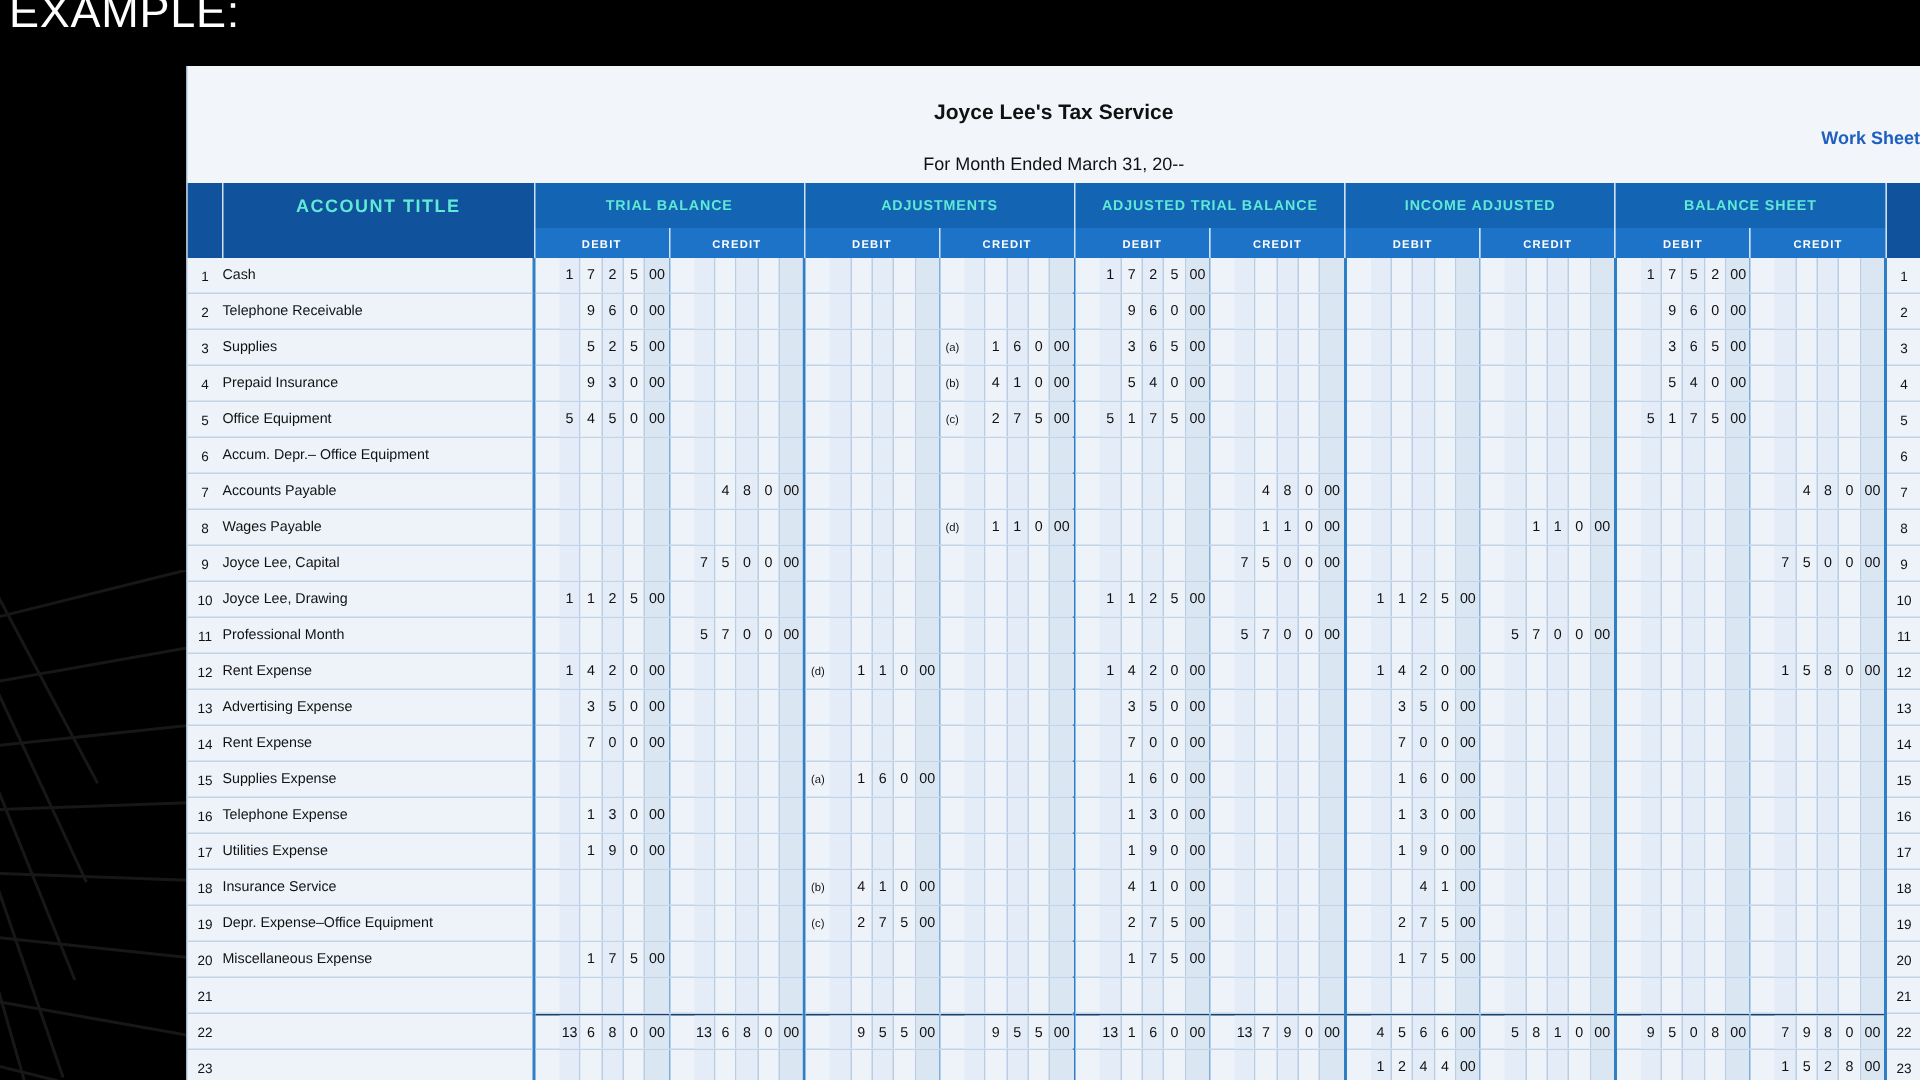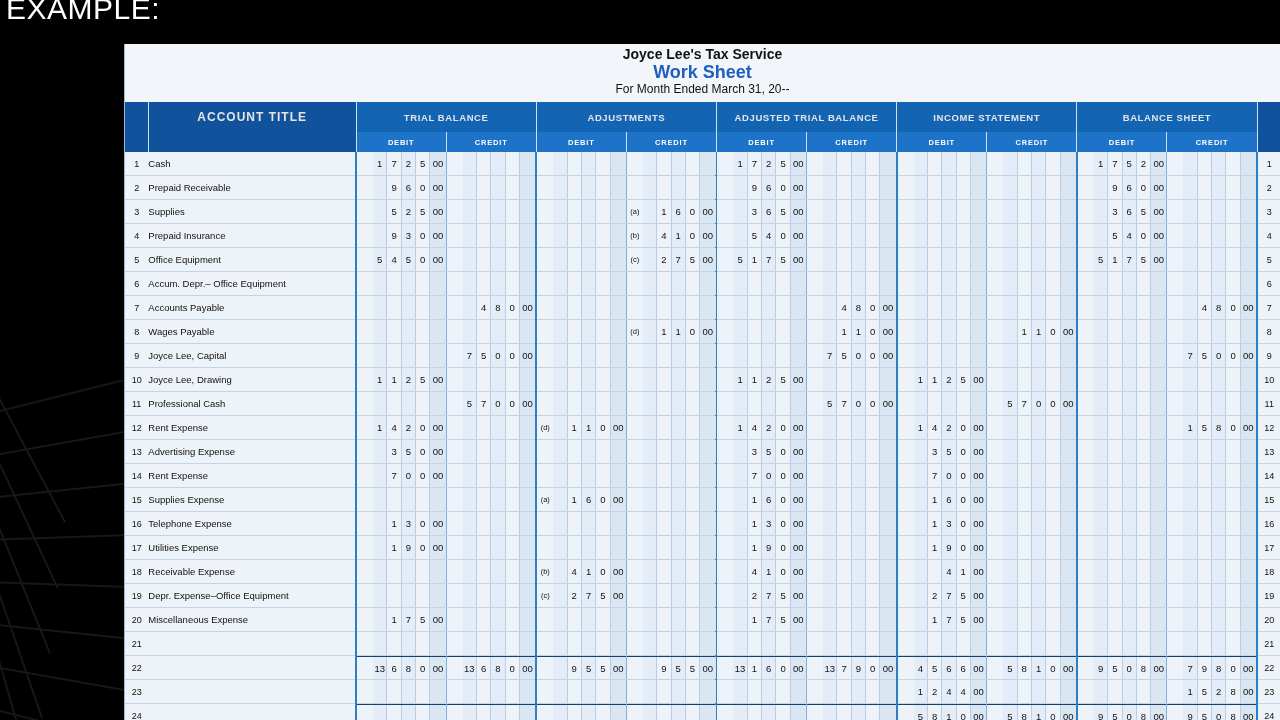--- a/index.html
+++ b/index.html
@@ -30,32 +30,32 @@
 
   
   .sheet {
     position: absolute; left: 124px; top: 44px;
     width: 1156px; height: 676px;
     background: #eef3fa;
     border-left: 1px solid #9fb6d0;
     overflow: hidden;
   }
   .sheet-head {
-    text-align: center; padding: 2px 0 4px 0; background: #f2f6fb;
+    text-align: center; padding: 22px 0 4px 0; background: #f2f6fb;
   }
   .sheet-head .l1 { font-size: 14px; font-weight: bold; color: #111; line-height: 17px; }
-  .sheet-head .l2 { font-size: 18px; font-weight: bold; color: #1f5fbf; line-height: 18px; }
+  .sheet-head .l2 { font-size: 12px; font-weight: bold; color: #1f5fbf; line-height: 18px; text-align: right; }
   .sheet-head .l3 { font-size: 12px; color: #111; line-height: 17px; }
 
   table.ws { border-collapse: collapse; width: 1156px; table-layout: fixed; }
   table.ws td, table.ws th { padding: 0; margin: 0; }
 
   
   .hdr-group {
-    background: #1464b4; color: #e5e5e5; font-size: 9.5px; font-weight: bold;
+    background: #1464b4; color: #5eead4; font-size: 9.5px; font-weight: bold;
     text-align: center; letter-spacing: .6px; height: 30px;
     border-right: 1px solid #cfe0f2;
   }
   .hdr-group.first { background: #10529b; font-size: 12px; letter-spacing: 1px; }
   .hdr-sub {
     background: #1d73c8; color: #fff; font-size: 7.5px; font-weight: bold;
     letter-spacing: .8px; height: 20px;
     border-right: 1px solid #cfe0f2;
   }
   .hdr-acct { background: #10529b; }
@@ -149,21 +149,21 @@
           <col style="width:85px">
         <col style="width:22px">
       </colgroup>
       <thead>
         <tr>
           <th class="hdr-group hdr-acct"></th>
           <th class="hdr-group first">ACCOUNT TITLE</th>
           <th class="hdr-group" colspan="2">TRIAL BALANCE</th>
           <th class="hdr-group" colspan="2">ADJUSTMENTS</th>
           <th class="hdr-group" colspan="2">ADJUSTED TRIAL BALANCE</th>
-          <th class="hdr-group" colspan="2">INCOME STATEMENT</th>
+          <th class="hdr-group" colspan="2">INCOME ADJUSTED</th>
           <th class="hdr-group" colspan="2">BALANCE SHEET</th>
           <th class="hdr-group hdr-acct"></th>
         </tr>
         <tr>
           <th class="hdr-sub hdr-acct"></th>
           <th class="hdr-sub hdr-acct"></th>
           <th class="hdr-sub">DEBIT</th>
           <th class="hdr-sub">CREDIT</th>
           <th class="hdr-sub">DEBIT</th>
           <th class="hdr-sub">CREDIT</th>
@@ -297,21 +297,21 @@
                   <span class="d f1"></span>
                   <span class="d f2"></span>
                   <span class="d cents"></span>
                 </span>
               </div>
             </td>
             <td class="rownum">1</td>
           </tr>
           <tr class="row">
             <td class="rownum">2</td>
-            <td class="acct">Prepaid Receivable</td>
+            <td class="acct">Telephone Receivable</td>
             <td class="amt col">
               <div class="amtbox">
                 <span class="ref"></span>
                 <span class="digits">
                   <span class="d f1"></span>
                   <span class="d f2">9</span>
                   <span class="d f1">6</span>
                   <span class="d f2">0</span>
                   <span class="d cents">00</span>
                 </span>
@@ -1422,21 +1422,21 @@
                   <span class="d f1"></span>
                   <span class="d f2"></span>
                   <span class="d cents"></span>
                 </span>
               </div>
             </td>
             <td class="rownum">10</td>
           </tr>
           <tr class="row">
             <td class="rownum">11</td>
-            <td class="acct">Professional Cash</td>
+            <td class="acct">Professional Month</td>
             <td class="amt col">
               <div class="amtbox">
                 <span class="ref"></span>
                 <span class="digits">
                   <span class="d f1"></span>
                   <span class="d f2"></span>
                   <span class="d f1"></span>
                   <span class="d f2"></span>
                   <span class="d cents"></span>
                 </span>
@@ -2297,21 +2297,21 @@
                   <span class="d f1"></span>
                   <span class="d f2"></span>
                   <span class="d cents"></span>
                 </span>
               </div>
             </td>
             <td class="rownum">17</td>
           </tr>
           <tr class="row">
             <td class="rownum">18</td>
-            <td class="acct">Receivable Expense</td>
+            <td class="acct">Insurance Service</td>
             <td class="amt col">
               <div class="amtbox">
                 <span class="ref"></span>
                 <span class="digits">
                   <span class="d f1"></span>
                   <span class="d f2"></span>
                   <span class="d f1"></span>
                   <span class="d f2"></span>
                   <span class="d cents"></span>
                 </span>

